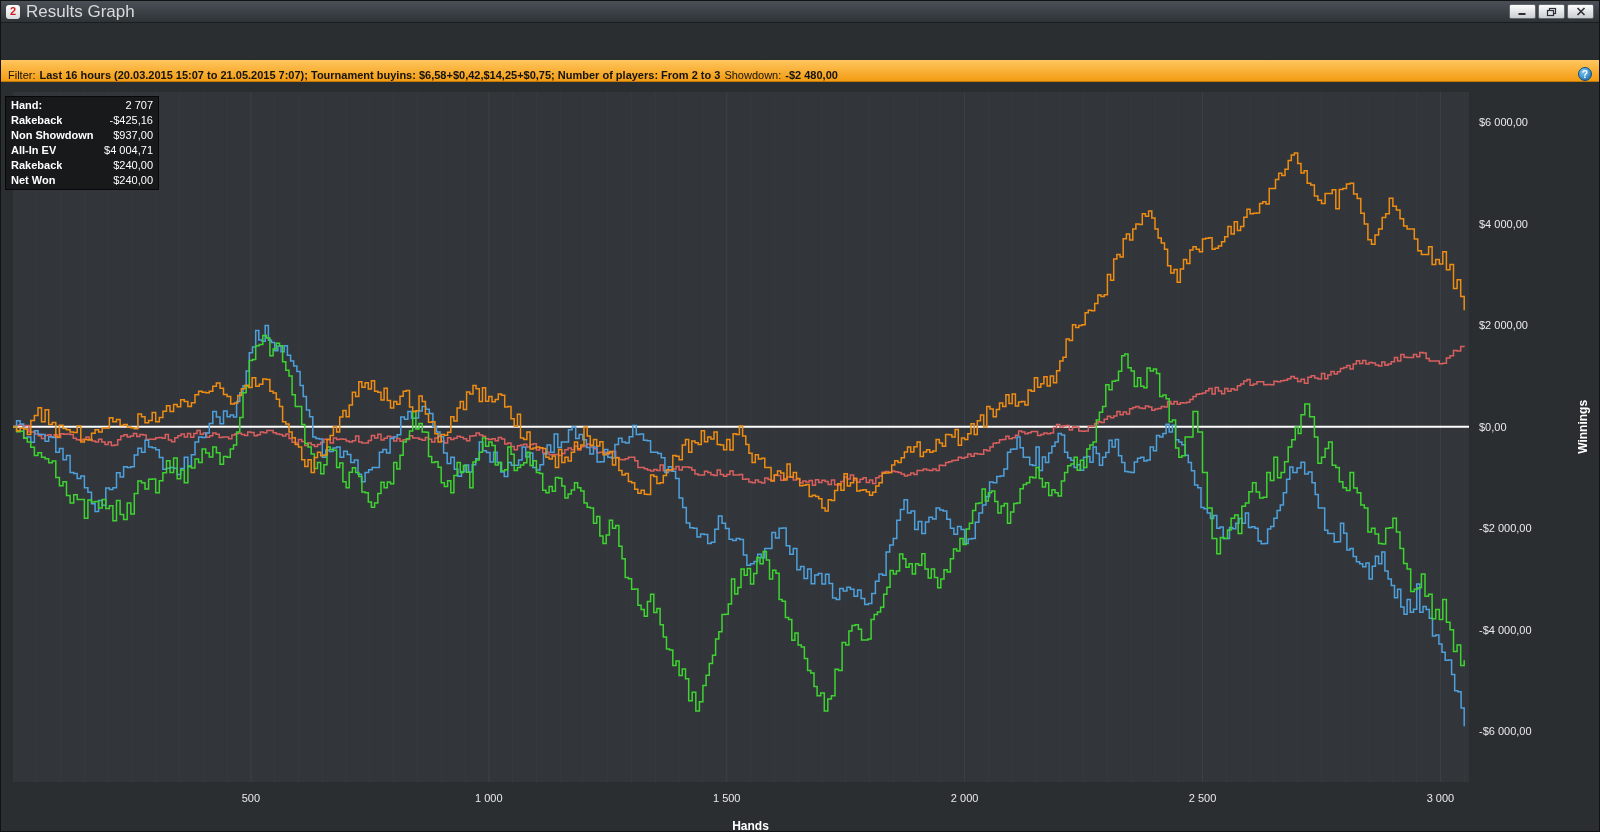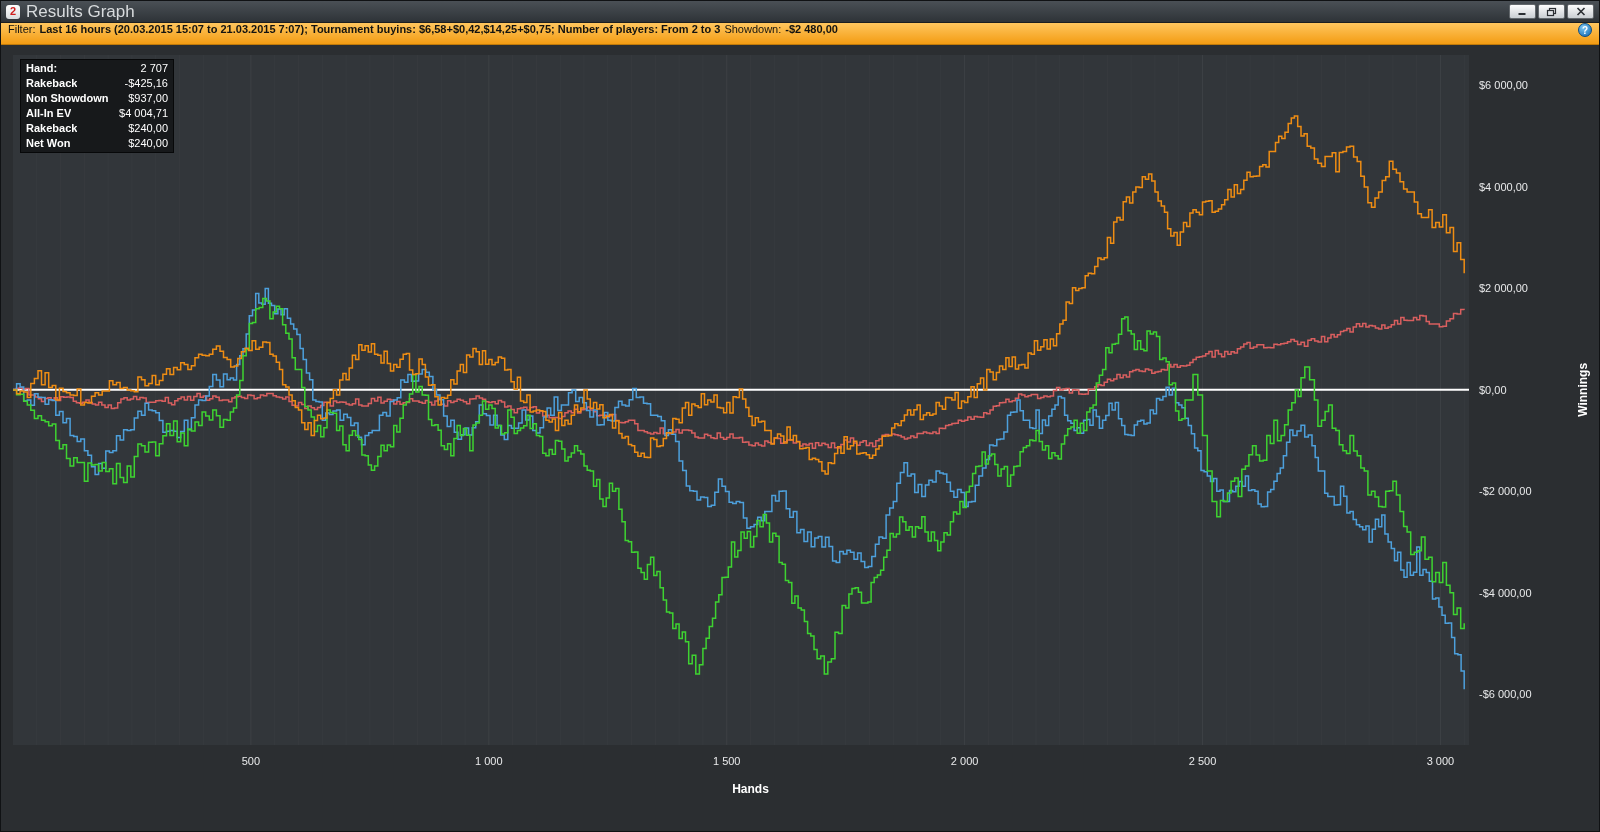--- a/index.html
+++ b/index.html
@@ -38,44 +38,45 @@
     border:1px solid #63686c; border-radius:2px;
     display:flex; align-items:center; justify-content:center;
     cursor:pointer;
   }
 
   
   .filterbar {
     height:22px; flex:0 0 22px;
     background:linear-gradient(#ffc65e,#f39c13);
     border-bottom:1px solid #c07a0a;
-    display:flex; align-items:flex-start;
+    display:flex; align-items:flex-end;
     padding:0 7px;
     font-size:11px; color:#131310;
     white-space:nowrap;
+    margin-top:37px;
   }
   .filterbar span { margin-right:4px; }
   .filterbar .b { font-weight:bold; }
   .help-icon {
     margin-left:auto;
     width:14px; height:14px; border-radius:50%;
     background:radial-gradient(circle at 35% 28%, #7cc9f4, #1265ad);
     border:1px solid #0d4c85;
     color:#ffffff; font-size:10px; font-weight:bold;
     display:flex; align-items:center; justify-content:center;
     cursor:pointer; flex:0 0 auto;
   }
 
   
   .chart-area { position:relative; flex:1 1 auto; background:#2b2e31; }
   .chart-area svg { display:block; }
 
   
   .legend {
-    position:absolute; left:19px; top:14px; width:154px;
+    position:absolute; left:4px; top:14px; width:154px;
     background:#17191b;
     border:1px solid #070809;
     font-size:11px; color:#ffffff;
     padding:1px 0;
   }
   .legend-row {
     display:flex; justify-content:space-between;
     padding:1px 5px; line-height:13px;
     overflow:hidden; white-space:nowrap;
   }
@@ -106,21 +107,21 @@
         <svg width="10" height="9">
             <line x1="1.5" y1="1" x2="8.5" y2="8" stroke="#2b2f33" stroke-width="1.6"></line>
             <line x1="8.5" y1="1" x2="1.5" y2="8" stroke="#2b2f33" stroke-width="1.6"></line>
           </svg>
       </div>
     </div>
   </div>
 
   <div class="filterbar">
     <span>Filter:</span>
-    <span class="b">Last 16 hours (20.03.2015 15:07 to 21.03.2015 7:07); Tournament buyins: $6,58+$0,42,$14,25+$0,75; Number of players: From 2 to 3</span>
+    <span class="b">Last 16 hours (20.03.2015 15:07 to 21.05.2015 7:07); Tournament buyins: $6,58+$0,42,$14,25+$0,75; Number of players: From 2 to 3</span>
     <span>Showdown:</span>
     <span class="b">-$2 480,00</span>
     <div class="help-icon">?</div>
   </div>
 
   <div class="chart-area">
     <svg id="plot-svg" width="1600" height="786" viewBox="0 0 1600 786">
         <rect x="12" y="10" width="1456" height="690" fill="#32363a"></rect>
         <line x1="35.790849673202615" y1="10" x2="35.790849673202615" y2="700" stroke="rgba(255,255,255,0.022)" stroke-width="1"></line>
         <line x1="59.58169934640523" y1="10" x2="59.58169934640523" y2="700" stroke="rgba(255,255,255,0.022)" stroke-width="1"></line>

